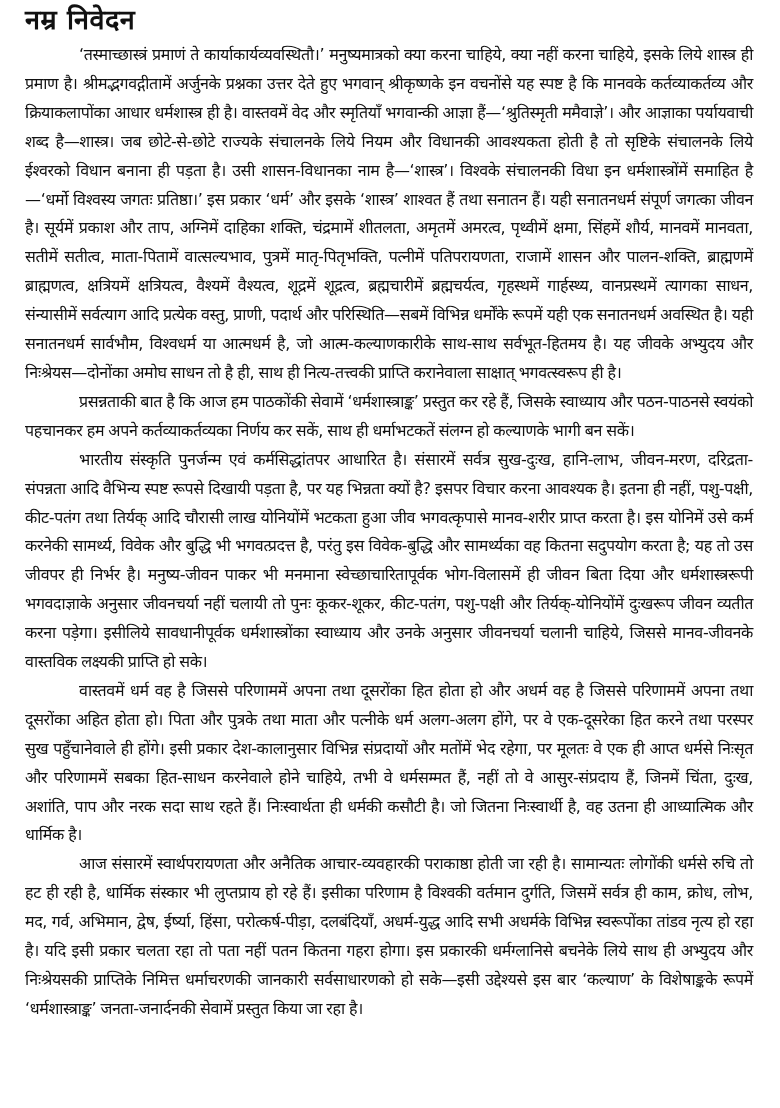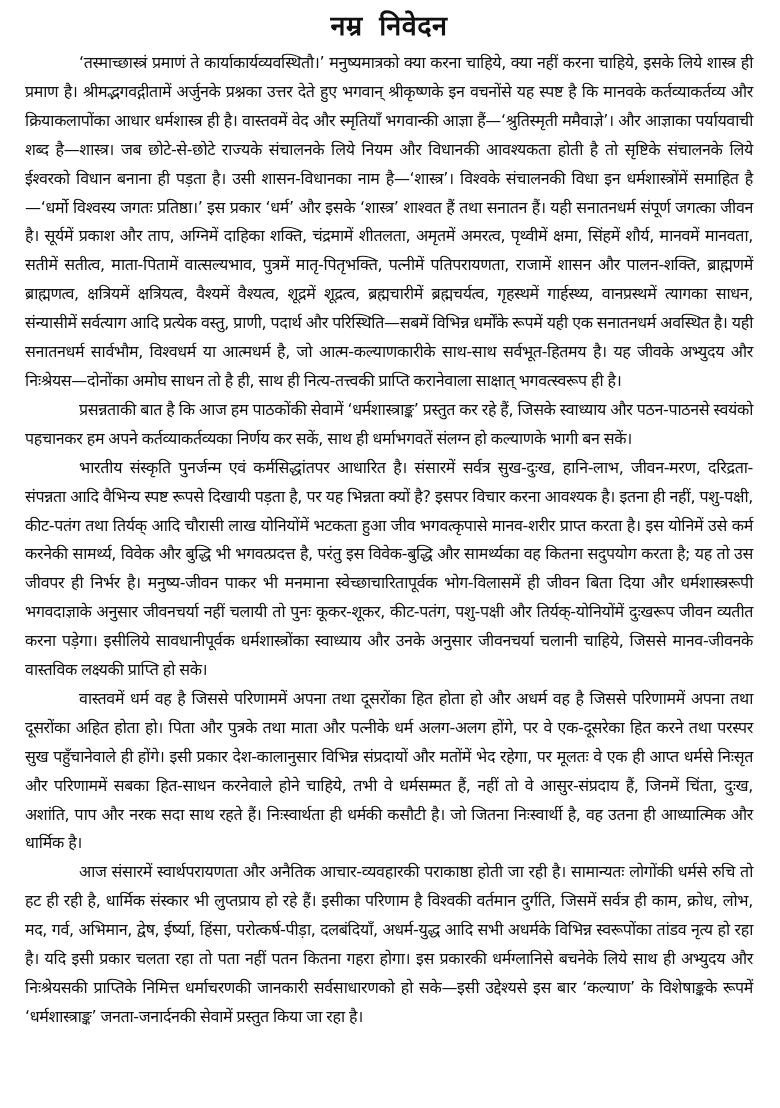--- a/index.html
+++ b/index.html
@@ -15,27 +15,25 @@
       color: #111111;
       font-family: "DejaVu Sans", "Liberation Sans", sans-serif;
     }
     .page {
       position: absolute;
       left: 25px;
       top: 0;
       width: 728px;
     }
     .title {
-      text-align: center;
       font-size: 27px;
       font-weight: bold;
       line-height: 36px;
-      margin: 10px 0 3px 0;
+      margin: 2px 0 3px 0;
       letter-spacing: 0.5px;
-      font-family: Liberation Mono, monospace;
     }
     .para {
       margin: 0;
       font-size: 16px;
       line-height: 28.9px;
       text-align: justify;
       text-indent: 54px;
       letter-spacing: -0.35px;
       word-spacing: -0.5px;
     }
@@ -47,21 +45,21 @@
 <body>
 
 <div class="page">
   <h1 class="title">नम्र निवेदन</h1>
 
   <p class="para">
     <b>‘तस्माच्छास्त्रं प्रमाणं ते कार्याकार्यव्यवस्थितौ।’</b><span> मनुष्यमात्रको क्या करना चाहिये, क्या नहीं करना चाहिये, इसके लिये शास्त्र ही प्रमाण है। श्रीमद्भगवद्गीतामें अर्जुनके प्रश्नका उत्तर देते हुए भगवान् श्रीकृष्णके इन वचनोंसे यह स्पष्ट है कि मानवके कर्तव्याकर्तव्य और क्रियाकलापोंका आधार धर्मशास्त्र ही है। वास्तवमें वेद और स्मृतियाँ भगवान्की आज्ञा हैं—</span><b>‘श्रुतिस्मृती ममैवाज्ञे’</b><span>। और आज्ञाका पर्यायवाची शब्द है—शास्त्र। जब छोटे-से-छोटे राज्यके संचालनके लिये नियम और विधानकी आवश्यकता होती है तो सृष्टिके संचालनके लिये ईश्वरको विधान बनाना ही पड़ता है। उसी शासन-विधानका नाम है—‘शास्त्र’। विश्वके संचालनकी विधा इन धर्मशास्त्रोंमें समाहित है—</span><b>‘धर्मो विश्वस्य जगतः प्रतिष्ठा।’</b><span> इस प्रकार </span><b>‘धर्म’</b><span> और इसके </span><b>‘शास्त्र’</b><span> शाश्वत हैं तथा सनातन हैं। यही सनातनधर्म संपूर्ण जगत्का जीवन है। सूर्यमें प्रकाश और ताप, अग्निमें दाहिका शक्ति, चंद्रमामें शीतलता, अमृतमें अमरत्व, पृथ्वीमें क्षमा, सिंहमें शौर्य, मानवमें मानवता, सतीमें सतीत्व, माता-पितामें वात्सल्यभाव, पुत्रमें मातृ-पितृभक्ति, पत्नीमें पतिपरायणता, राजामें शासन और पालन-शक्ति, ब्राह्मणमें ब्राह्मणत्व, क्षत्रियमें क्षत्रियत्व, वैश्यमें वैश्यत्व, शूद्रमें शूद्रत्व, ब्रह्मचारीमें ब्रह्मचर्यत्व, गृहस्थमें गार्हस्थ्य, वानप्रस्थमें त्यागका साधन, संन्यासीमें सर्वत्याग आदि प्रत्येक वस्तु, प्राणी, पदार्थ और परिस्थिति—सबमें विभिन्न धर्मोंके रूपमें यही एक सनातनधर्म अवस्थित है। यही सनातनधर्म सार्वभौम, विश्वधर्म या आत्मधर्म है, जो आत्म-कल्याणकारीके साथ-साथ सर्वभूत-हितमय है। यह जीवके अभ्युदय और निःश्रेयस—दोनोंका अमोघ साधन तो है ही, साथ ही नित्य-तत्त्वकी प्राप्ति करानेवाला साक्षात् भगवत्स्वरूप ही है।</span>
   </p>
 
   <p class="para">
-    <span>प्रसन्नताकी बात है कि आज हम पाठकोंकी सेवामें </span><b>‘धर्मशास्त्राङ्क’</b><span> प्रस्तुत कर रहे हैं, जिसके स्वाध्याय और पठन-पाठनसे स्वयंको पहचानकर हम अपने कर्तव्याकर्तव्यका निर्णय कर सकें, साथ ही धर्माभगवतें संलग्न हो कल्याणके भागी बन सकें।</span>
+    <span>प्रसन्नताकी बात है कि आज हम पाठकोंकी सेवामें </span><b>‘धर्मशास्त्राङ्क’</b><span> प्रस्तुत कर रहे हैं, जिसके स्वाध्याय और पठन-पाठनसे स्वयंको पहचानकर हम अपने कर्तव्याकर्तव्यका निर्णय कर सकें, साथ ही धर्माभटकतें संलग्न हो कल्याणके भागी बन सकें।</span>
   </p>
 
   <p class="para">
     <span>भारतीय संस्कृति पुनर्जन्म एवं कर्मसिद्धांतपर आधारित है। संसारमें सर्वत्र सुख-दुःख, हानि-लाभ, जीवन-मरण, दरिद्रता-संपन्नता आदि वैभिन्य स्पष्ट रूपसे दिखायी पड़ता है, पर यह भिन्नता क्यों है? इसपर विचार करना आवश्यक है। इतना ही नहीं, पशु-पक्षी, कीट-पतंग तथा तिर्यक् आदि चौरासी लाख योनियोंमें भटकता हुआ जीव भगवत्कृपासे मानव-शरीर प्राप्त करता है। इस योनिमें उसे कर्म करनेकी सामर्थ्य, विवेक और बुद्धि भी भगवत्प्रदत्त है, परंतु इस विवेक-बुद्धि और सामर्थ्यका वह कितना सदुपयोग करता है; यह तो उस जीवपर ही निर्भर है। मनुष्य-जीवन पाकर भी मनमाना स्वेच्छाचारितापूर्वक भोग-विलासमें ही जीवन बिता दिया और धर्मशास्त्ररूपी भगवदाज्ञाके अनुसार जीवनचर्या नहीं चलायी तो पुनः कूकर-शूकर, कीट-पतंग, पशु-पक्षी और तिर्यक्-योनियोंमें दुःखरूप जीवन व्यतीत करना पड़ेगा। इसीलिये सावधानीपूर्वक धर्मशास्त्रोंका स्वाध्याय और उनके अनुसार जीवनचर्या चलानी चाहिये, जिससे मानव-जीवनके वास्तविक लक्ष्यकी प्राप्ति हो सके।</span>
   </p>
 
   <p class="para">
     <span>वास्तवमें धर्म वह है जिससे परिणाममें अपना तथा दूसरोंका हित होता हो और अधर्म वह है जिससे परिणाममें अपना तथा दूसरोंका अहित होता हो। पिता और पुत्रके तथा माता और पत्नीके धर्म अलग-अलग होंगे, पर वे एक-दूसरेका हित करने तथा परस्पर सुख पहुँचानेवाले ही होंगे। इसी प्रकार देश-कालानुसार विभिन्न संप्रदायों और मतोंमें भेद रहेगा, पर मूलतः वे एक ही आप्त धर्मसे निःसृत और परिणाममें सबका हित-साधन करनेवाले होने चाहिये, तभी वे धर्मसम्मत हैं, नहीं तो वे आसुर-संप्रदाय हैं, जिनमें चिंता, दुःख, अशांति, पाप और नरक सदा साथ रहते हैं। निःस्वार्थता ही धर्मकी कसौटी है। जो जितना निःस्वार्थी है, वह उतना ही आध्यात्मिक और धार्मिक है।</span>
   </p>
 

